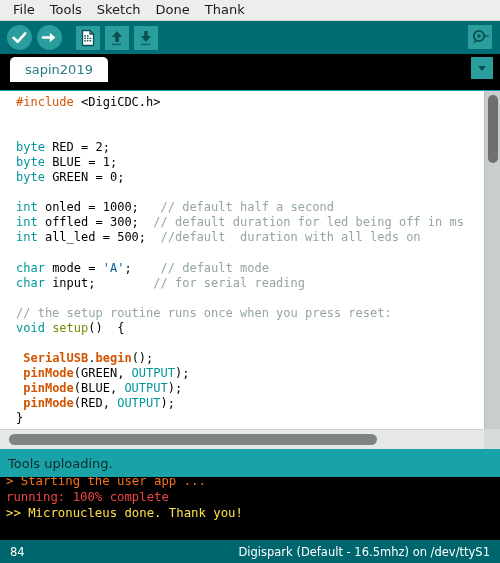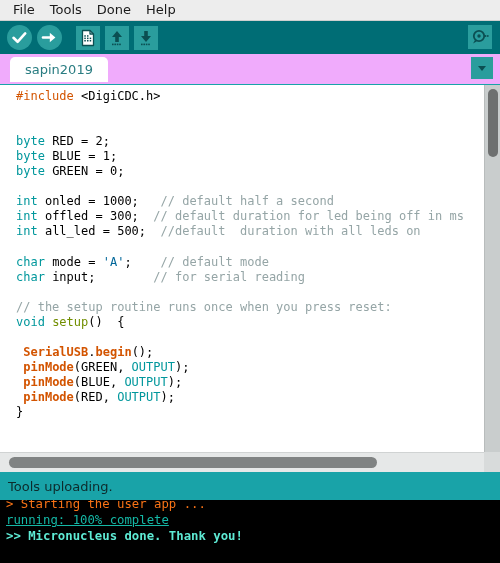--- a/index.html
+++ b/index.html
@@ -56,22 +56,22 @@
   .tb-gap { width: 9px; height: 1px; }
   .tb-right {
     position: absolute; right: 8px; top: 4px;
     width: 24px; height: 24px;
     background: #2a9d9d;
     display: flex; align-items: center; justify-content: center;
   }
 
   
   .tabbar {
-    height: 30px;
-    background: #f0abfc;
+    height: 36px;
+    background: #000000;
     position: relative;
     flex: 0 0 auto;
     text-decoration: underline;
   }
   .tab {
     position: absolute;
     left: 10px; top: 3px;
     height: 25px;
     background: #ffffff;
     border-radius: 5px 5px 0 0;
@@ -186,22 +186,23 @@
   svg { display: block; }
 </style>
 </head>
 <body>
 
 <div id="app">
 
   <div class="menubar">
     <div class="menu-item">File</div>
     <div class="menu-item">Tools</div>
+    <div class="menu-item">Sketch</div>
     <div class="menu-item">Done</div>
-    <div class="menu-item">Help</div>
+    <div class="menu-item">Thank</div>
   </div>
 
   <div class="toolbar">
 
     <div class="tb-round">
       <span>
         <svg width="25" height="25" viewBox="0 0 25 25">
           <circle cx="12.5" cy="12.5" r="11" fill="#2a9d9d"></circle>
           <path d="M6.5 12.8 L10.6 16.8 L18.2 8.4" stroke="#ffffff" stroke-width="2.6" fill="none" stroke-linecap="round" stroke-linejoin="round"></path>
         </svg>
@@ -305,19 +306,23 @@
     <div class="corner"></div>
   </div>
 
   <div class="statusmsg">
     <span>Tools uploading.</span>
   </div>
 
   <div class="console">
     <div class="console-inner" id="console-surface">
         <div class="cl" style="color: #f97316;">&gt; Starting the user app ...</div>
-        <div class="cl" style="color: #14b8a6; text-decoration: underline;">running: 100% complete</div>
-        <div class="cl" style="color: #5eead4; font-weight: bold;">&gt;&gt; Micronucleus done. Thank you!</div>
+        <div class="cl" style="color: #ef4444;">running: 100% complete</div>
+        <div class="cl" style="color: #fde047;">&gt;&gt; Micronucleus done. Thank you!</div>
       </div>
   </div>
 
+  <div class="statusbar">
+    <span class="sb-left">84</span>
+    <span class="sb-right">Digispark (Default - 16.5mhz) on /dev/ttyS1</span>
+  </div>
 
 </div>
 
 </body></html>

